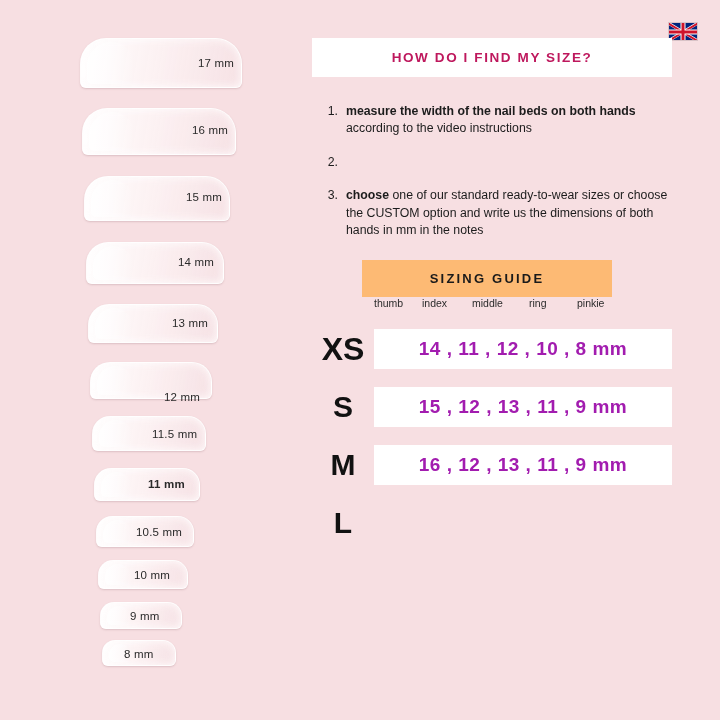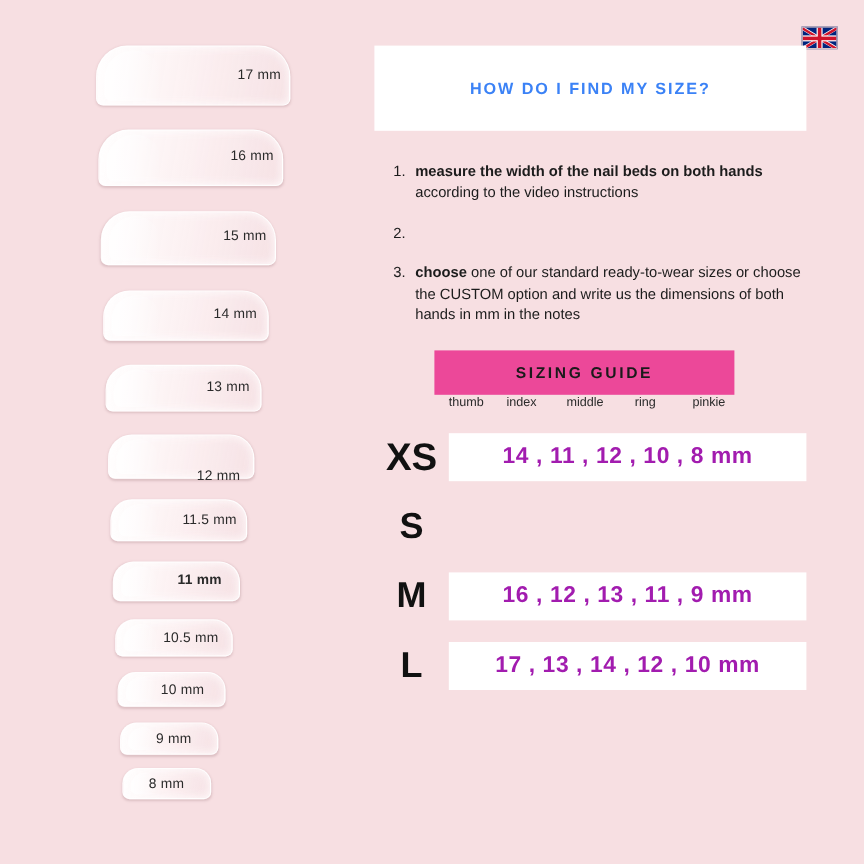--- a/index.html
+++ b/index.html
@@ -98,22 +98,22 @@
     left: 312px;
     top: 38px;
     width: 360px;
   }
   .banner {
     background: #ffffff;
     text-align: center;
     font-weight: bold;
     letter-spacing: 1.6px;
     font-size: 13.5px;
-    padding: 28px 4px;
-    color: #3b82f6;
+    padding: 12px 4px;
+    color: #be185d;
   }
   .steps {
     margin-top: 26px;
     padding-left: 6px;
   }
   .step {
     display: flex;
     font-size: 12.3px;
     line-height: 1.42;
     margin-bottom: 16px;
@@ -124,21 +124,21 @@
     flex: 0 0 20px;
     text-align: right;
     padding-right: 8px;
   }
   .step-txt b { font-weight: bold; }
 
   .sizing-banner {
     margin-top: 20px;
     margin-left: 50px;
     width: 242px;
-    background: #ec4899;
+    background: #fdba74;
     text-align: center;
     font-weight: bold;
     letter-spacing: 2.2px;
     font-size: 13px;
     padding: 11px 4px;
   }
   .finger-heads {
     position: relative;
     height: 20px;
     margin-left: 62px;
@@ -281,25 +281,25 @@
       <span style="left:155px;">ring</span>
       <span style="left:203px;">pinkie</span>
     </div>
 
     <div class="size-row">
       <div class="size-letter">XS</div>
       <div class="size-values">14 , 11 , 12 , 10 , 8 mm</div>
     </div>
     <div class="size-row">
       <div class="size-letter sm">S</div>
+      <div class="size-values">15 , 12 , 13 , 11 , 9 mm</div>
     </div>
     <div class="size-row">
       <div class="size-letter sm">M</div>
       <div class="size-values">16 , 12 , 13 , 11 , 9 mm</div>
     </div>
     <div class="size-row">
       <div class="size-letter sm">L</div>
-      <div class="size-values">17 , 13 , 14 , 12 , 10 mm</div>
     </div>
 
   </div>
 
 </div>
 
 </body></html>

